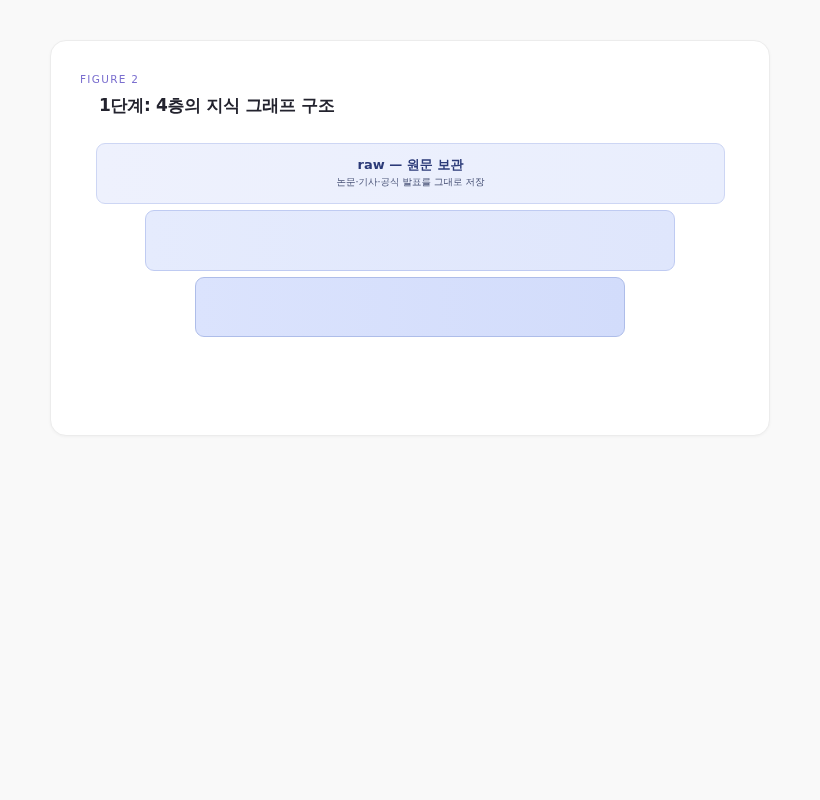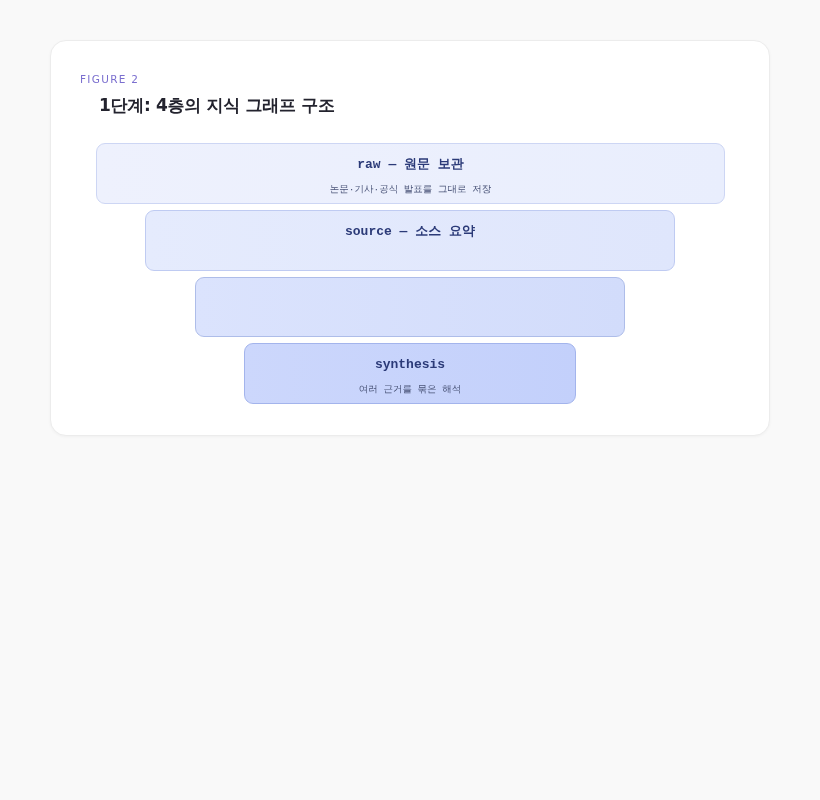--- a/index.html
+++ b/index.html
@@ -34,33 +34,32 @@
       color: #23232e;
       letter-spacing: -0.3px;
       margin-left: 20px;
     }
     .layer {
       position: absolute;
       border-radius: 9px;
       border: 1px solid #b9c6f0;
       box-sizing: border-box;
       text-align: center;
-      font-family: Liberation Mono, monospace;
     }
     .layer .name {
       display: block;
       margin-top: 13px;
       font-size: 13px;
       font-weight: 700;
       color: #2b3a78;
       line-height: 16px;
     }
     .layer .desc {
       display: block;
-      margin-top: 10px;
+      margin-top: 2px;
       font-size: 9.5px;
       color: #4a5478;
       line-height: 13px;
     }
     .l1 { left: 45px;  top: 102px; width: 629px; height: 61px; background: linear-gradient(90deg, #eef1fd, #e9eefd); border-color: #cdd6f4; }
     .l2 { left: 94px;  top: 169px; width: 530px; height: 61px; background: linear-gradient(90deg, #e5ebfd, #dfe6fc); border-color: #bfcbf2; }
     .l3 { left: 144px; top: 236px; width: 430px; height: 60px; background: linear-gradient(90deg, #dbe3fd, #d2dcfb); border-color: #aebde9; }
     .l4 { left: 193px; top: 302px; width: 332px; height: 61px; background: linear-gradient(90deg, #ccd7fc, #c3d0fb); border-color: #a3b4ec; }
   </style>
 </head>
@@ -68,21 +67,16 @@
 
 <div class="card">
   <div class="eyebrow">FIGURE 2</div>
   <div class="title">1단계: 4층의 지식 그래프 구조</div>
 
   <div class="layer l1">
     <span class="name">raw — 원문 보관</span>
     <span class="desc">논문·기사·공식 발표를 그대로 저장</span>
   </div>
   <div class="layer l2">
-    <span class="name">source — 소스 요약</span>
   </div>
   <div class="layer l3">
-  </div>
-  <div class="layer l4">
-    <span class="name">synthesis</span>
-    <span class="desc">여러 근거를 묶은 해석</span>
   </div>
 </div>
 
 </body></html>

